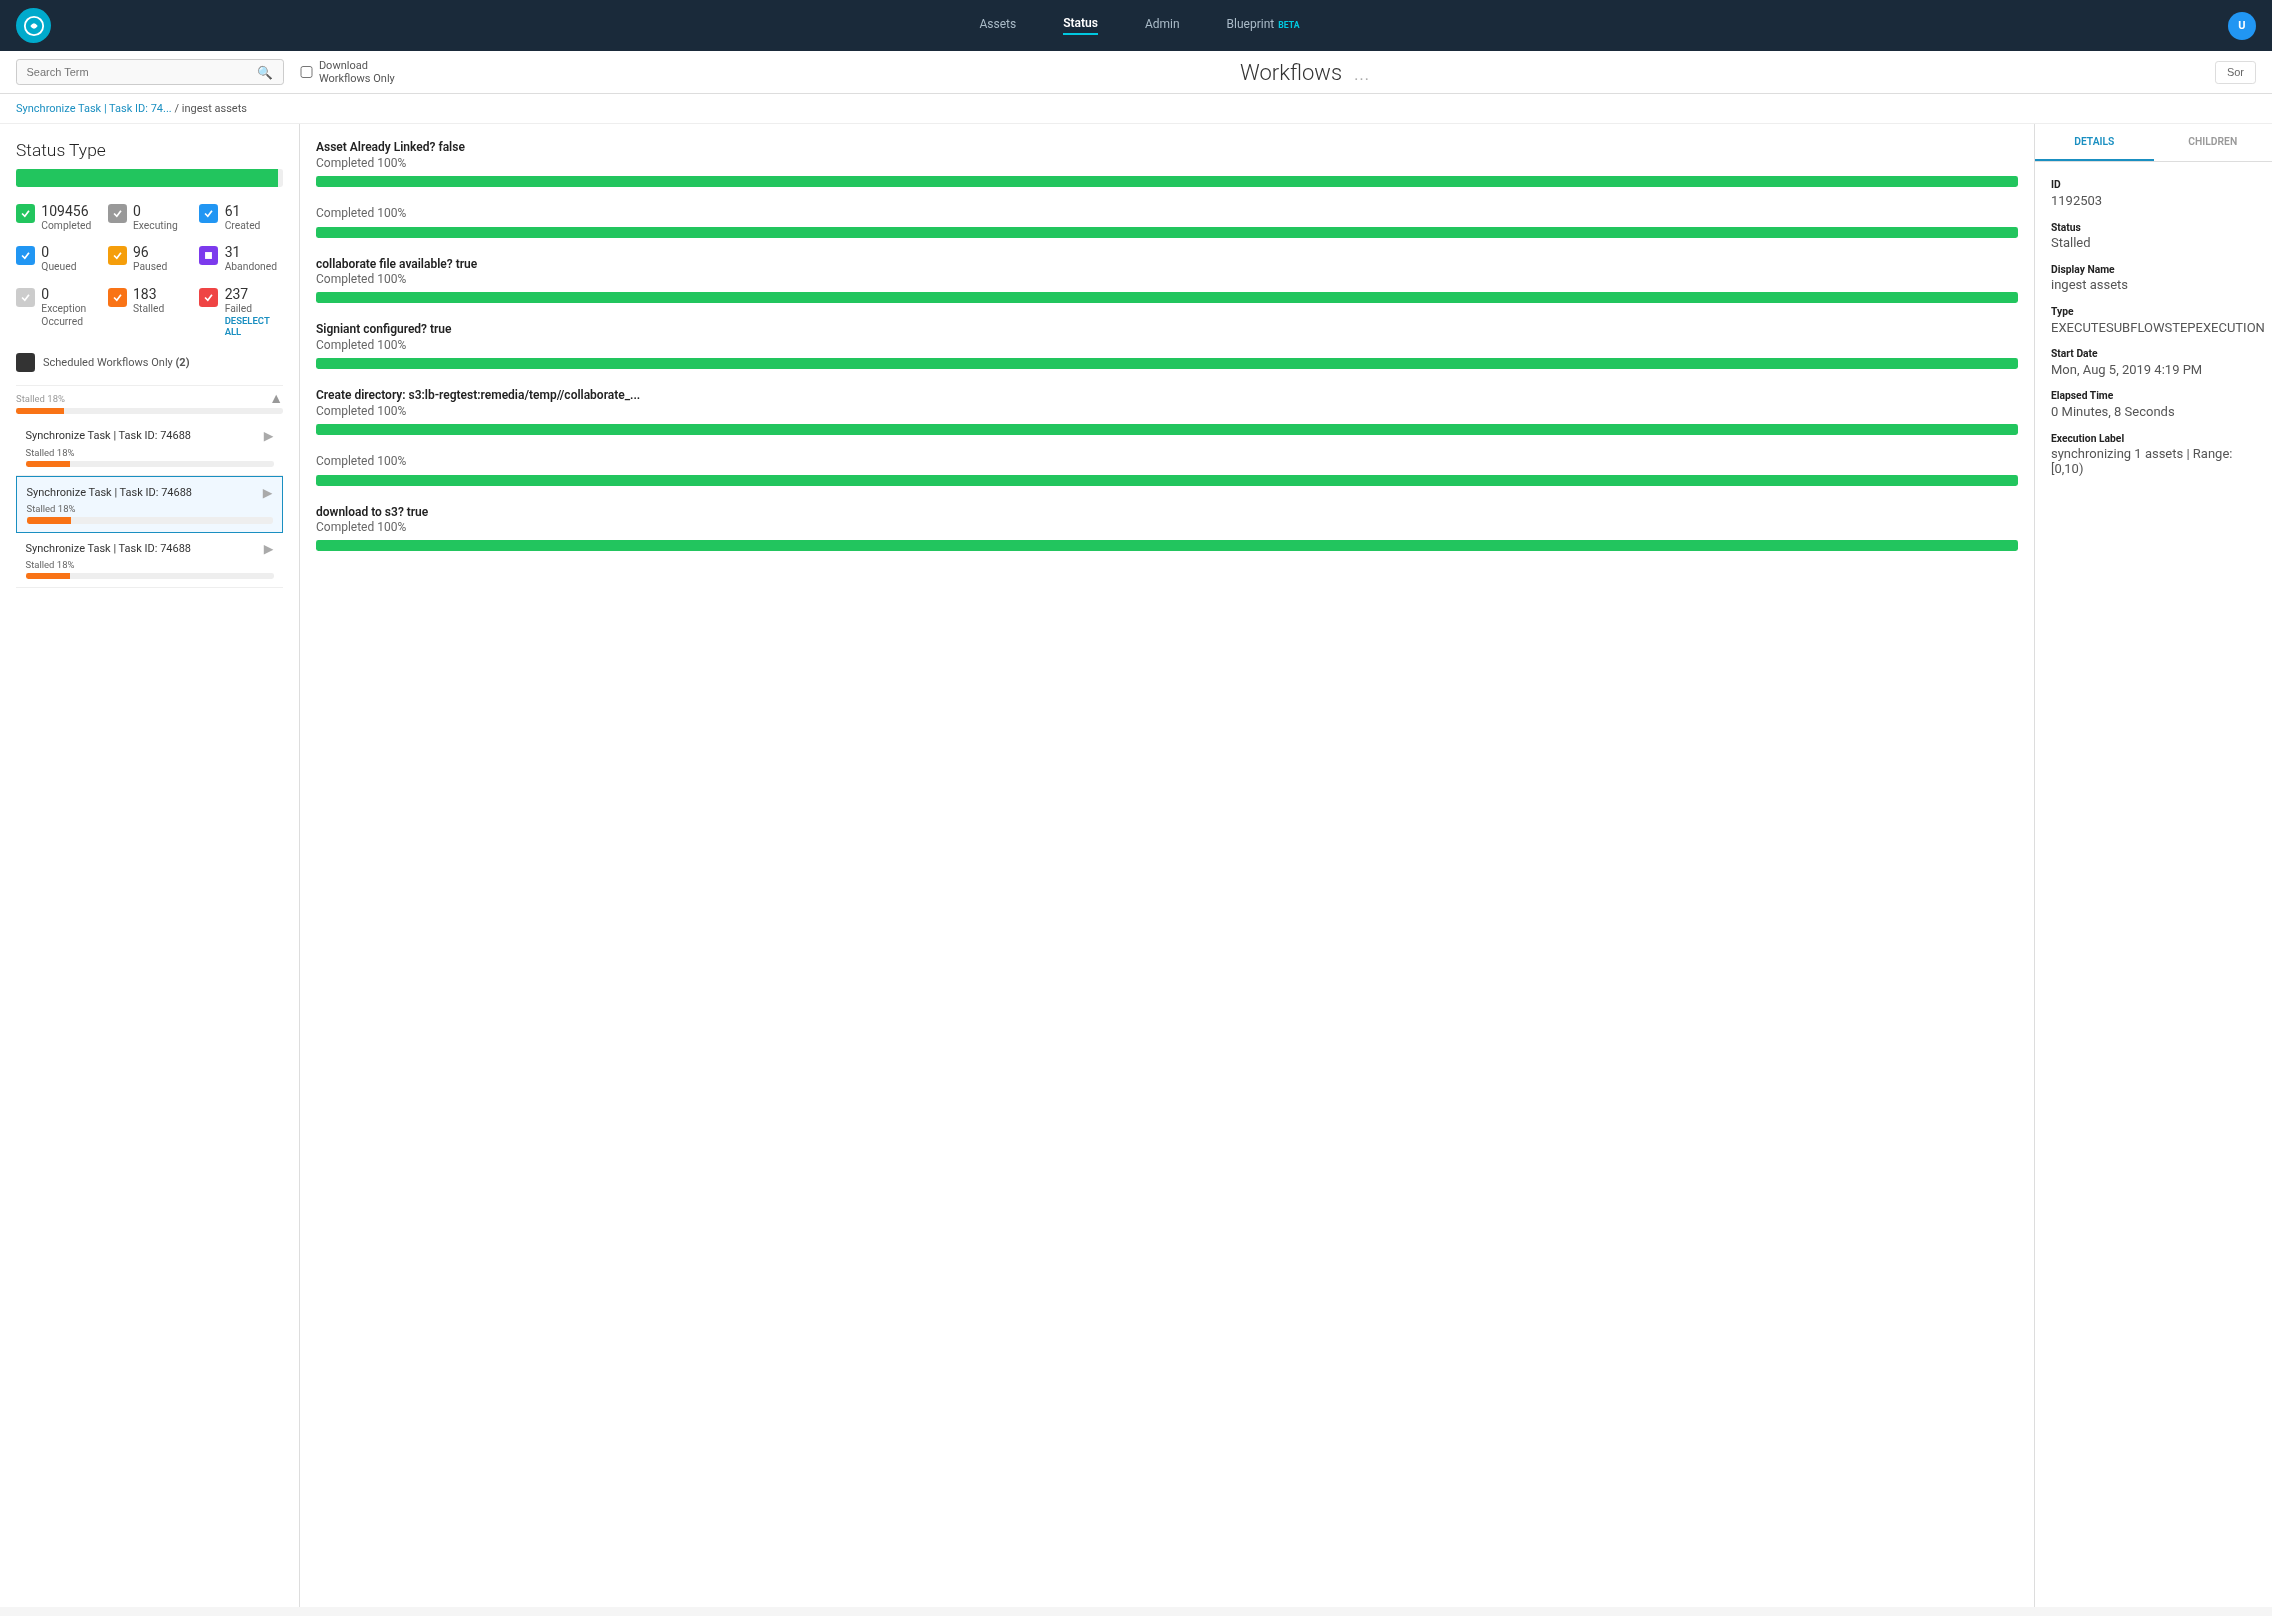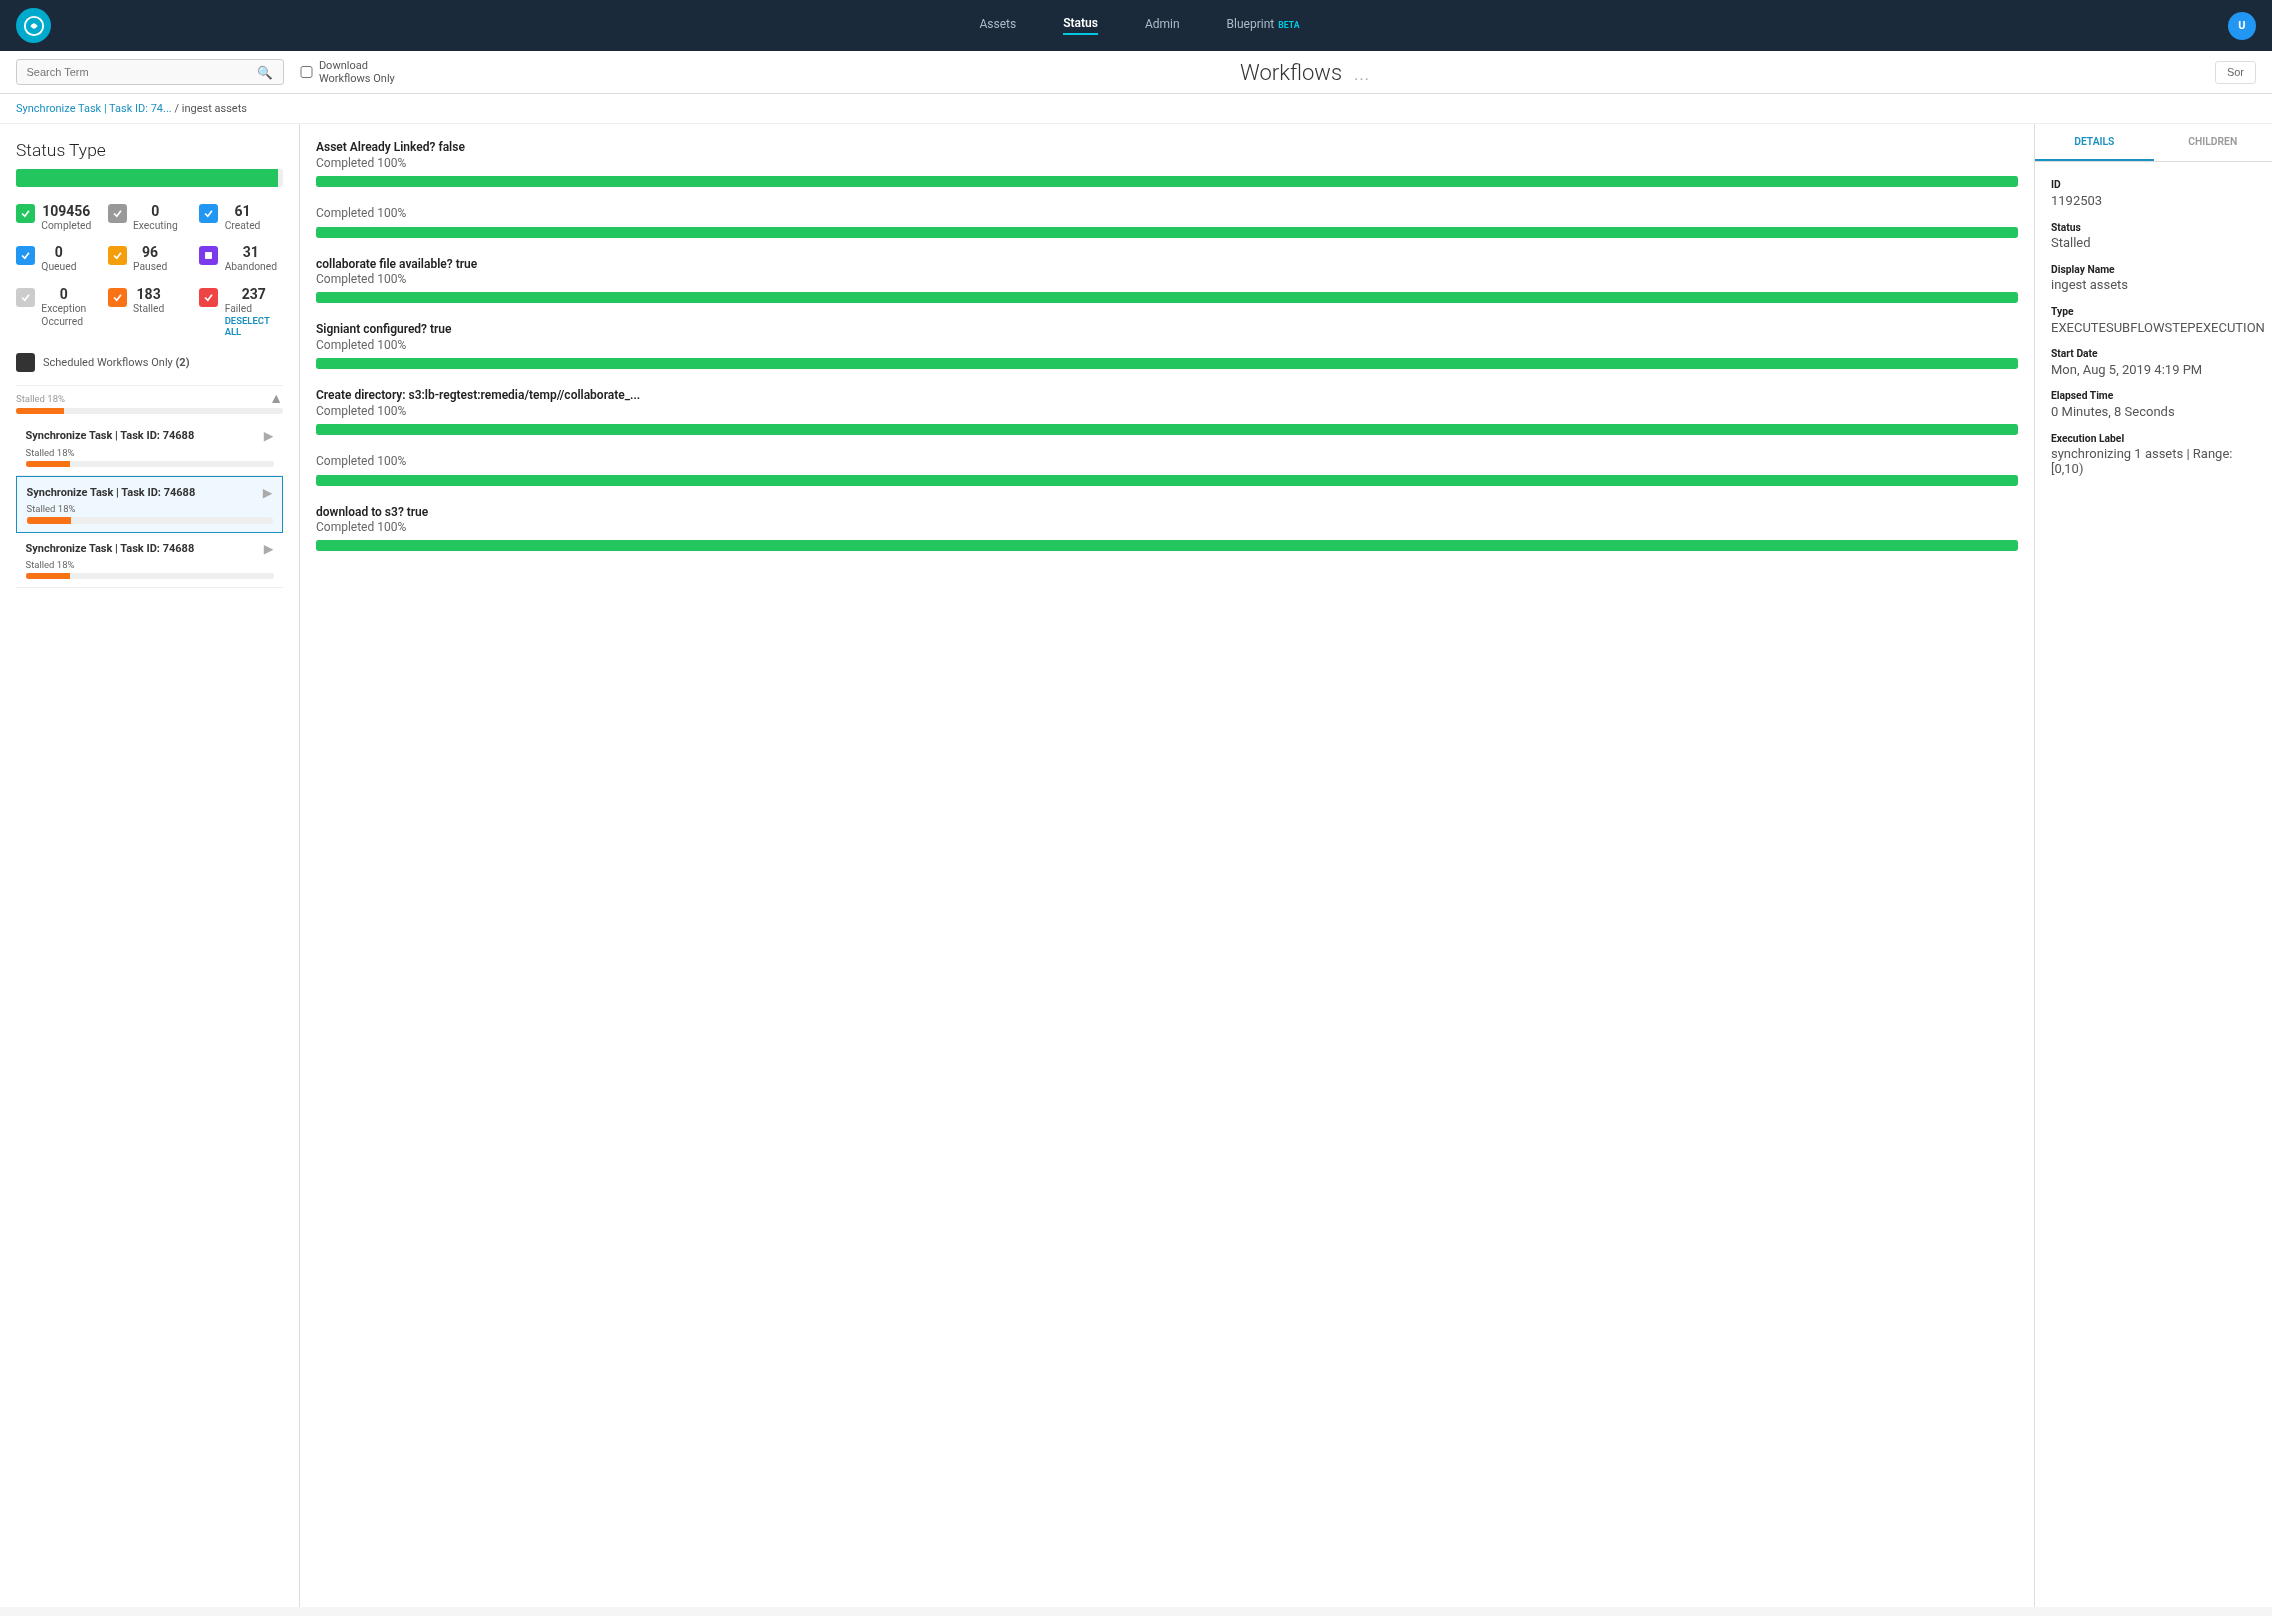--- a/index.html
+++ b/index.html
@@ -173,21 +173,21 @@
     .icon-gray { background: #999; }
     .icon-blue { background: #2196F3; }
     .icon-blue-check { background: #2196F3; border-radius: 3.2px; }
     .icon-yellow { background: #f59e0b; }
     .icon-purple { background: #7c3aed; }
     .icon-orange { background: #f97316; }
     .icon-red { background: #ef4444; }
     .icon-lightgray { background: #ccc; }
     .icon-black { background: #333; }
     .status-icon svg { width: 11px; height: 11px; fill: white; }
-    .status-text .num { font-size: 14px; font-weight: 700; text-align: center; }
+    .status-text .num { font-size: 14px; font-weight: 400; }
     .status-text .label { font-size: 10.3px; color: #666; }
     .deselect-all { color: #1a8fc1; font-size: 9.5px; font-weight: 600; cursor: pointer; }
     .scheduled-row {
       display: flex;
       align-items: center;
       gap: 8px;
       margin-bottom: 12.6px;
     }
     .sched-icon {
       width: 19px; height: 19px;
@@ -208,21 +208,21 @@
     .workflow-item.selected {
       border: 1.6px solid #1a8fc1;
       background: #f0f8ff;
     }
     .workflow-item-header {
       display: flex;
       align-items: center;
       justify-content: space-between;
       margin-bottom: 3.2px;
     }
-    .workflow-item-title { font-size: 11px; color: #333; font-weight: 700; }
+    .workflow-item-title { font-size: 11px; color: #333; font-weight: 400; }
     .workflow-item-status { font-size: 9.5px; color: #666; margin-bottom: 3.2px; }
     .workflow-progress {
       height: 6.3px;
       background: #eee;
       border-radius: 2.4px;
       overflow: hidden;
     }
     .workflow-progress-fill {
       height: 100%;
       background: #f97316;

